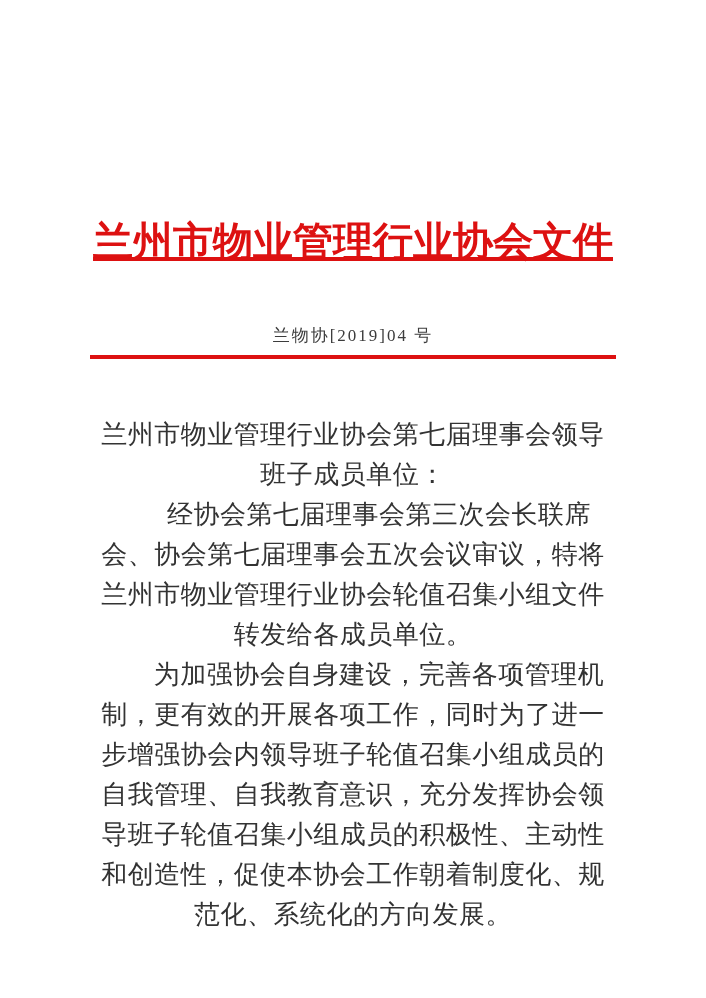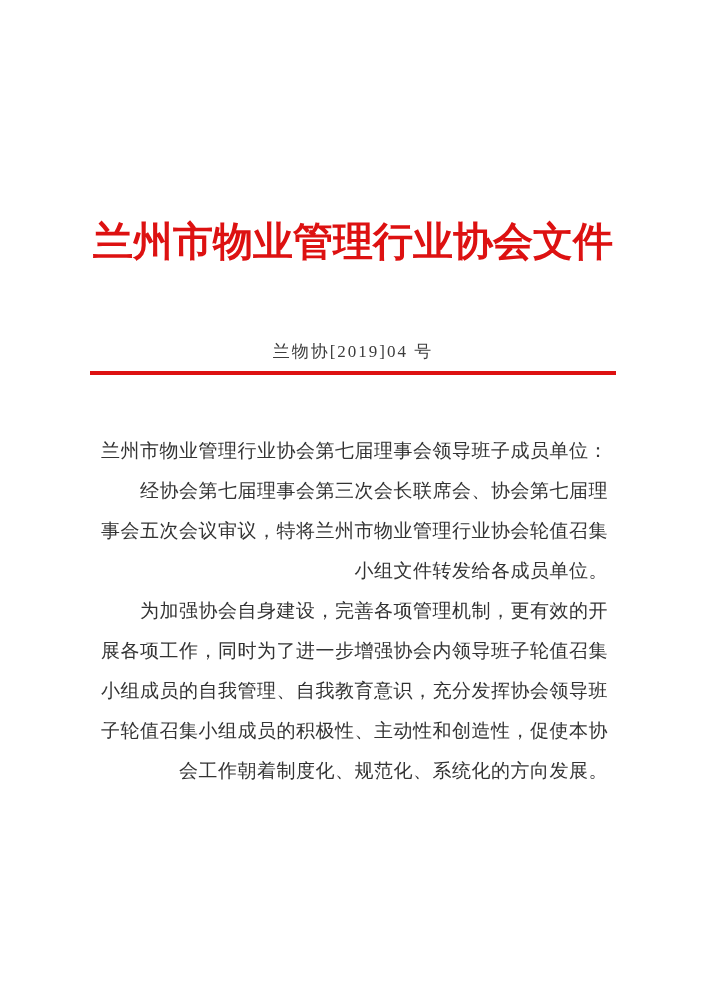--- a/index.html
+++ b/index.html
@@ -23,23 +23,24 @@
   }
   .org-title {
     color: var(--accent, #dd1111);
     font-family: "Liberation Serif", "DejaVu Serif", serif;
     font-weight: bold;
     font-size: 40px;
     line-height: 52px;
     text-align: center;
     letter-spacing: 0px;
     white-space: nowrap;
+    text-decoration: underline;
   }
   .doc-number {
-    margin-top: 72px;
+    margin-top: 56px;
     text-align: center;
     font-size: 17px;
     line-height: 24px;
     color: #3c3c3c;
     letter-spacing: 2px;
     font-family: "Liberation Serif", "DejaVu Serif", serif;
   }
   .red-line {
     margin-top: 7px;
     height: 4px;
@@ -53,26 +54,26 @@
     font-family: "Liberation Sans", "DejaVu Sans", sans-serif;
     font-weight: bold;
     color: #1a1a1a;
     font-size: 25px;
     line-height: 42px;
     letter-spacing: 1.5px;
   }
   .body-text {
     margin: 56px auto 0 auto;
     width: 510px;
-    font-size: 19px;
+    font-size: 26px;
     line-height: 40px;
     letter-spacing: 0.5px;
     color: #333333;
     font-family: Liberation Serif, serif;
-    text-align: right;
+    text-align: center;
   }
   .body-text p.indent {
     text-indent: 2em;
   }
 </style>
 </head>
 <body>
 
 <div class="page">
   <div class="doc-column">

